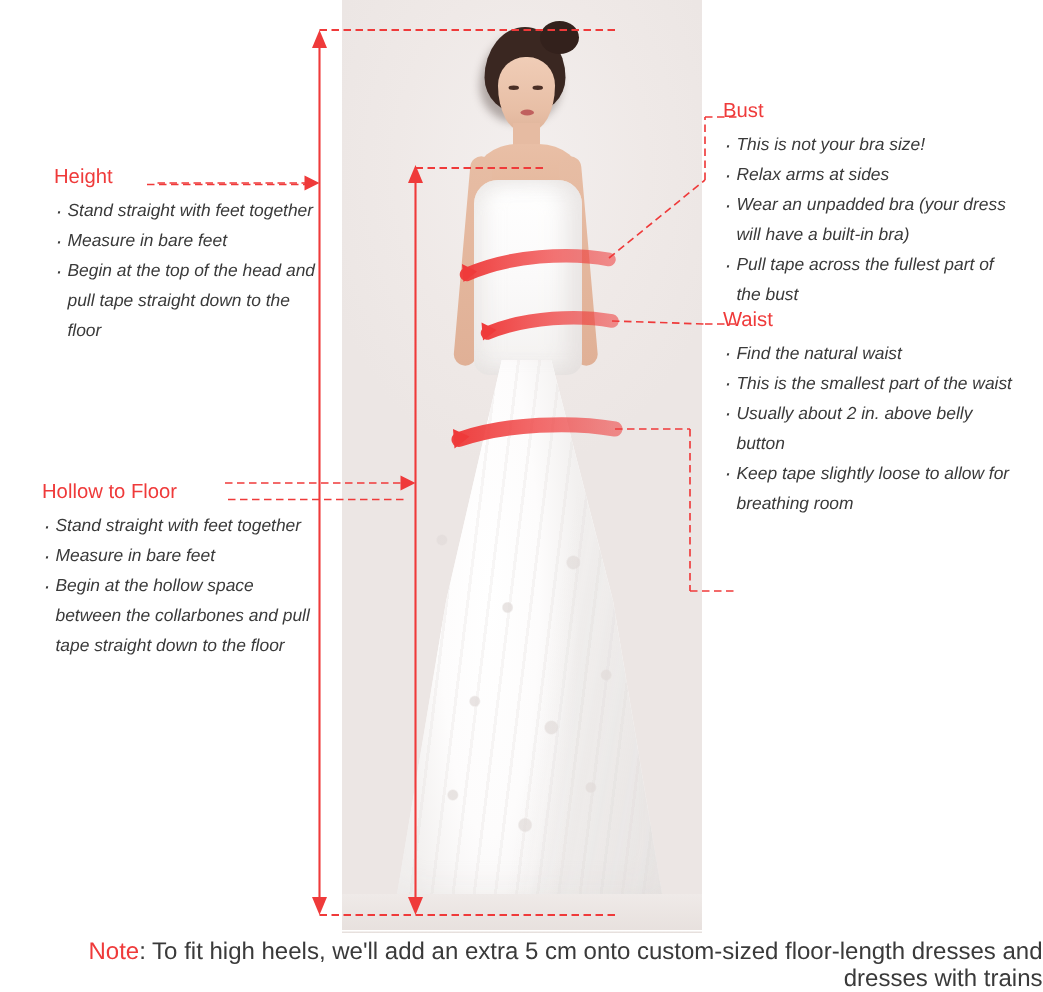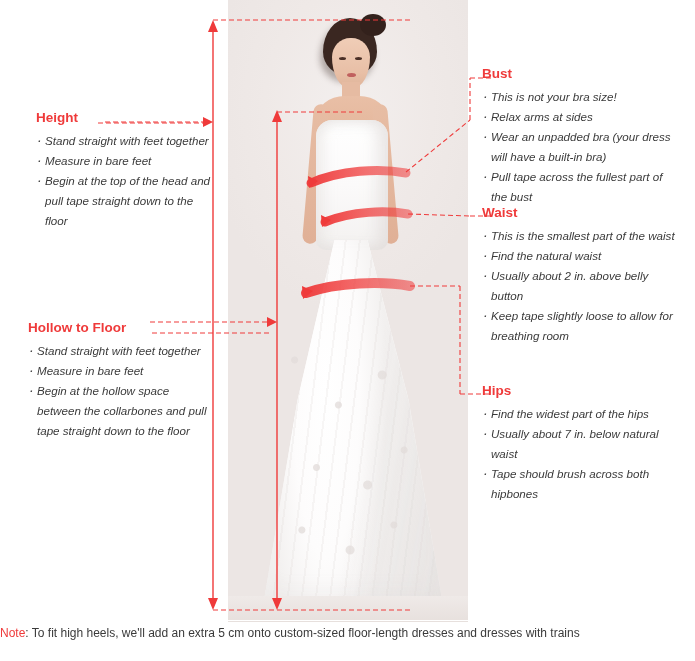--- a/index.html
+++ b/index.html
@@ -152,21 +152,21 @@
     left: 0; bottom: 0;
     width: 240px; height: 26px;
     background: linear-gradient(180deg,#efeae8 0%, #e7e0dd 100%);
   }
 
   
   .block { position: absolute; }
   .block h3 {
     margin: 0 0 6px 0;
     font-size: 13.5px;
-    font-weight: bold;
+    font-weight: normal;
     color: #ef3a3a;
   }
   .block ul {
     margin: 0;
     padding: 0;
     list-style: none;
     font-style: italic;
   }
   .block li {
     position: relative;
@@ -196,22 +196,22 @@
     left: 0; top: 0;
     width: 695px; height: 661px;
     pointer-events: none;
   }
 
   
   .note {
     position: absolute;
     left: 0; top: 626px;
     width: 695px;
-    text-align: left;
-    font-size: 12px;
+    text-align: right;
+    font-size: 16px;
     color: #3a3a3a;
   }
   .note .lbl { color: #ef3a3a; }
   .divider {
     position: absolute;
     left: 0; top: 620px;
     width: 695px; height: 1px;
     background: #ffffff;
   }
 </style>
@@ -325,35 +325,27 @@
       <li>This is not your bra size!</li>
       <li>Relax arms at sides</li>
       <li>Wear an unpadded bra (your dress will have a built-in bra)</li>
       <li>Pull tape across the fullest part of the bust</li>
     </ul>
   </div>
 
   <div class="block" id="blk-waist">
     <h3>Waist</h3>
     <ul>
+      <li>Find the natural waist</li>
       <li>This is the smallest part of the waist</li>
-      <li>Find the natural waist</li>
       <li>Usually about 2 in. above belly button</li>
       <li>Keep tape slightly loose to allow for breathing room</li>
     </ul>
   </div>
 
-  <div class="block" id="blk-hips">
-    <h3>Hips</h3>
-    <ul>
-      <li>Find the widest part of the hips</li>
-      <li>Usually about 7 in. below natural waist</li>
-      <li>Tape should brush across both hipbones</li>
-    </ul>
-  </div>
 
   <div class="divider"></div>
 
   <div class="note">
     <span class="lbl">Note</span><span>: To fit high heels, we'll add an extra 5 cm onto custom-sized floor-length dresses and dresses with trains</span>
   </div>
 
 </div>
 
 </body></html>

